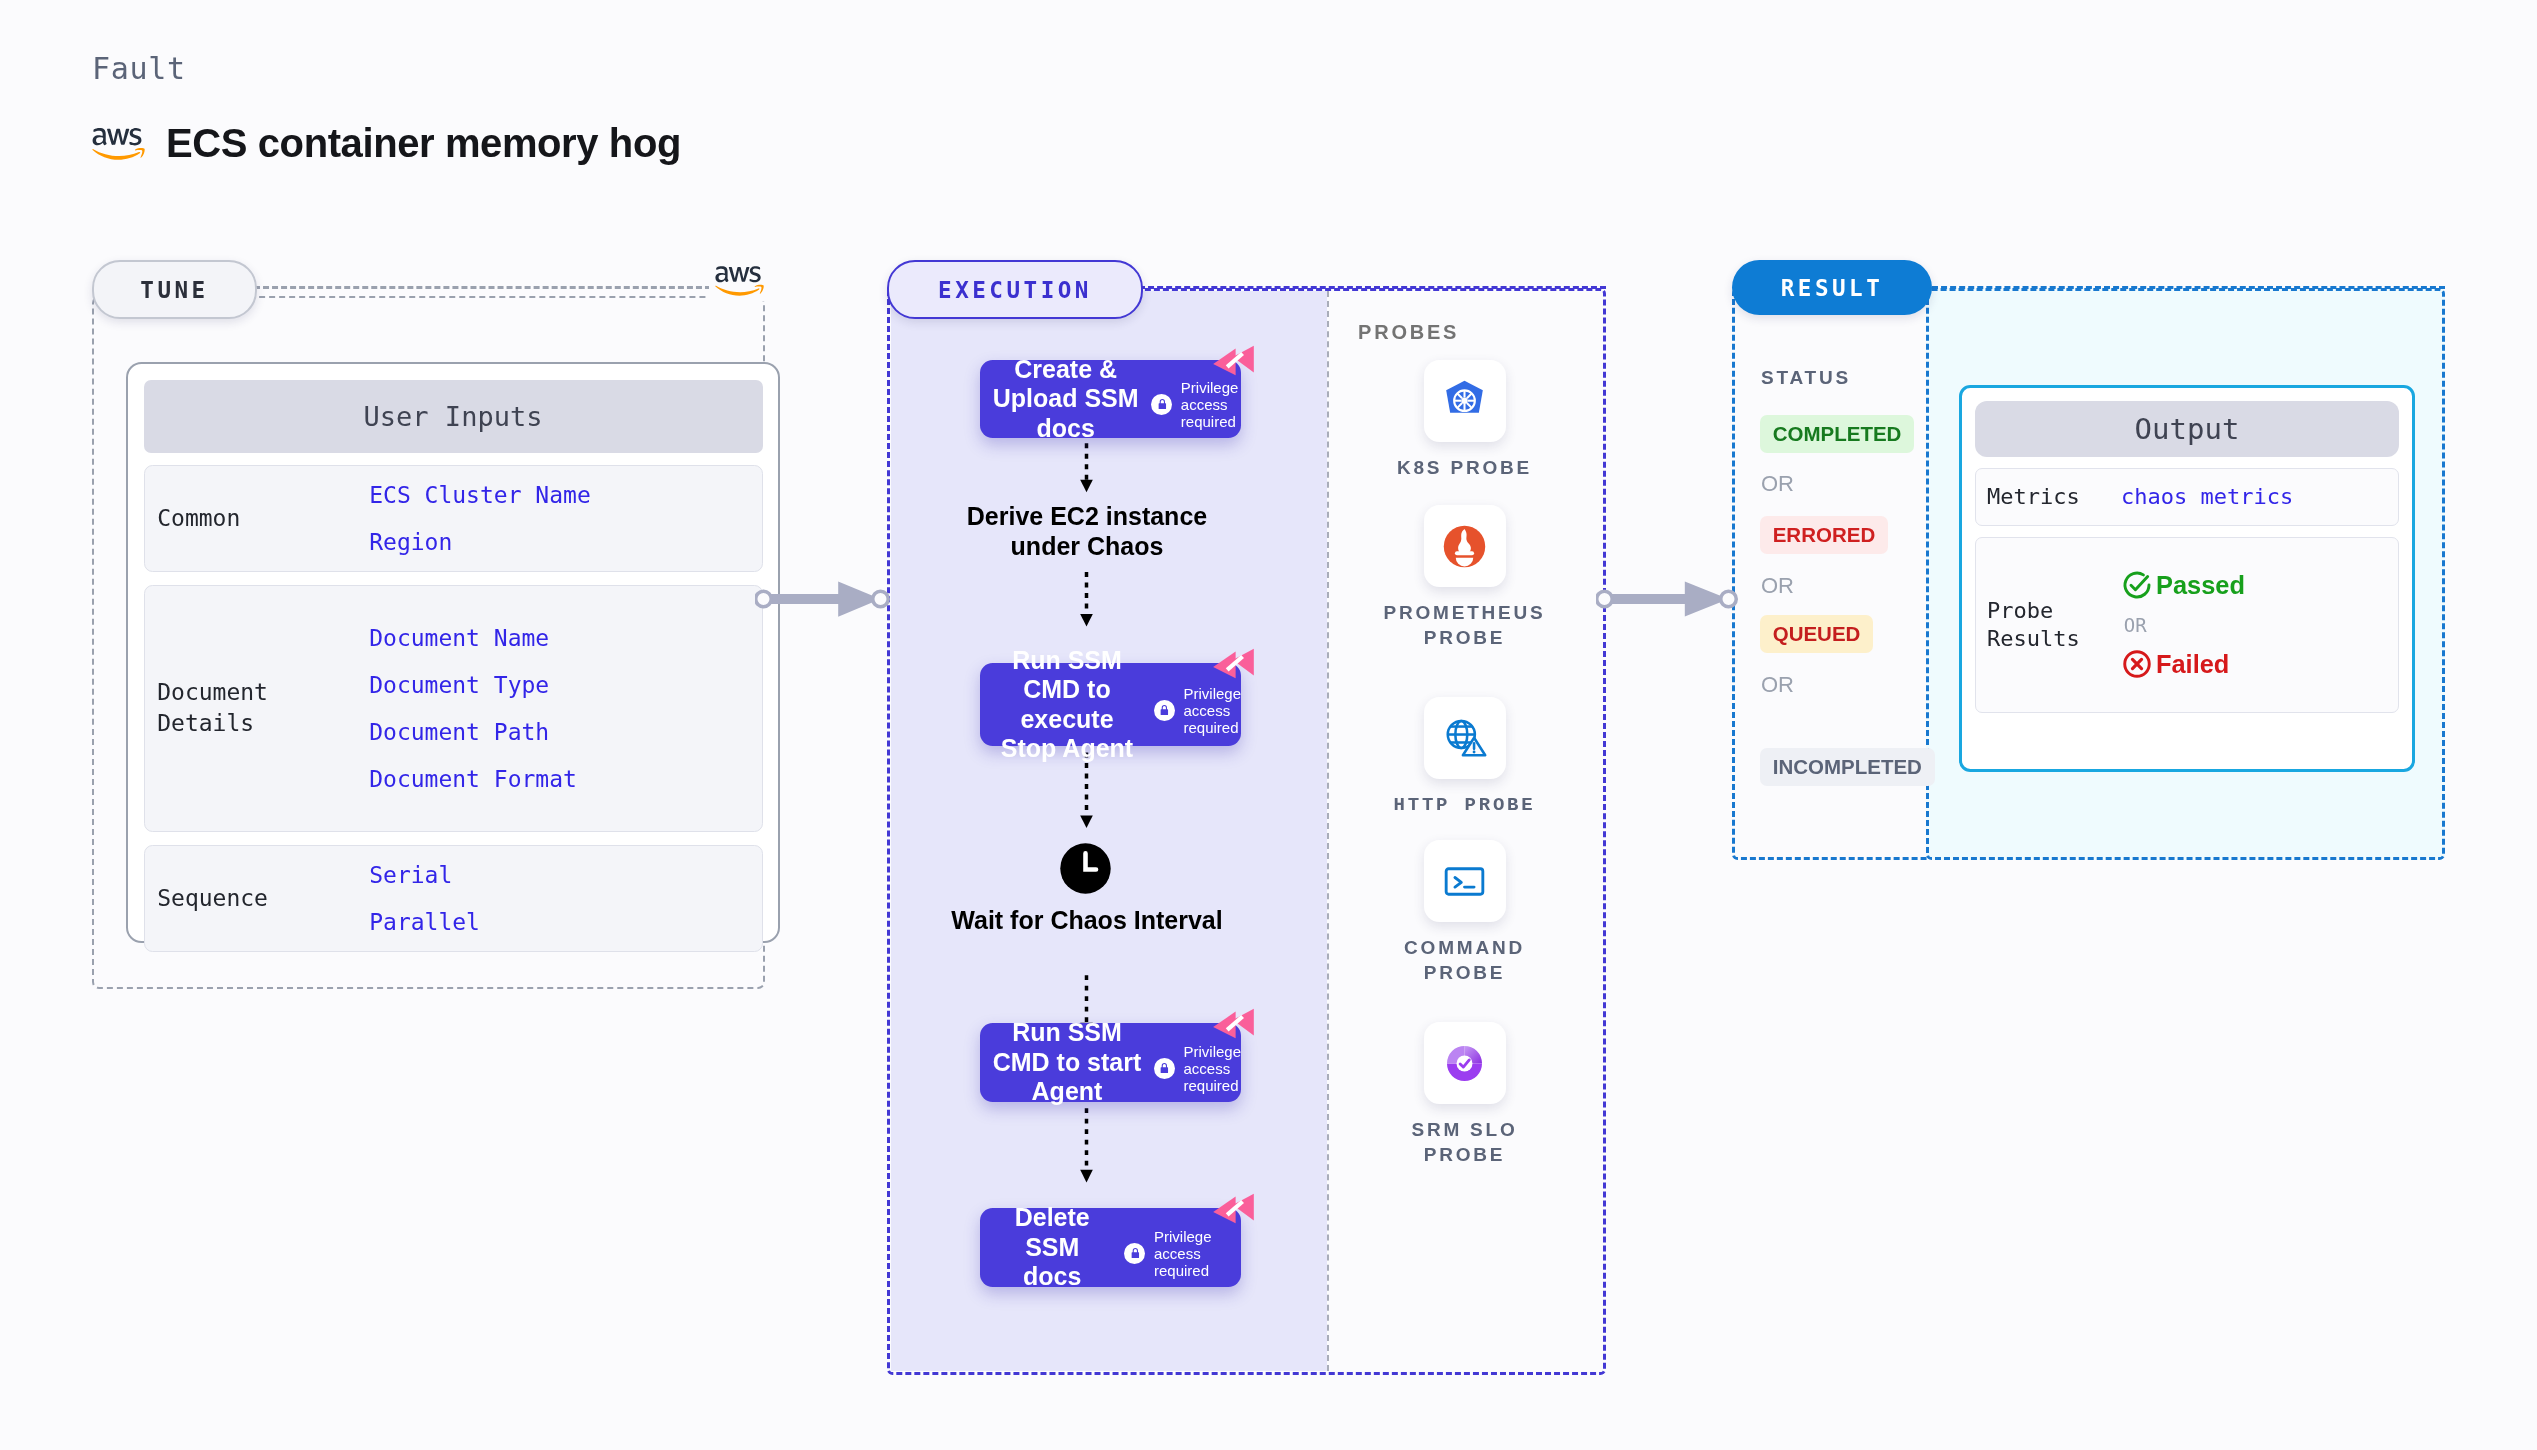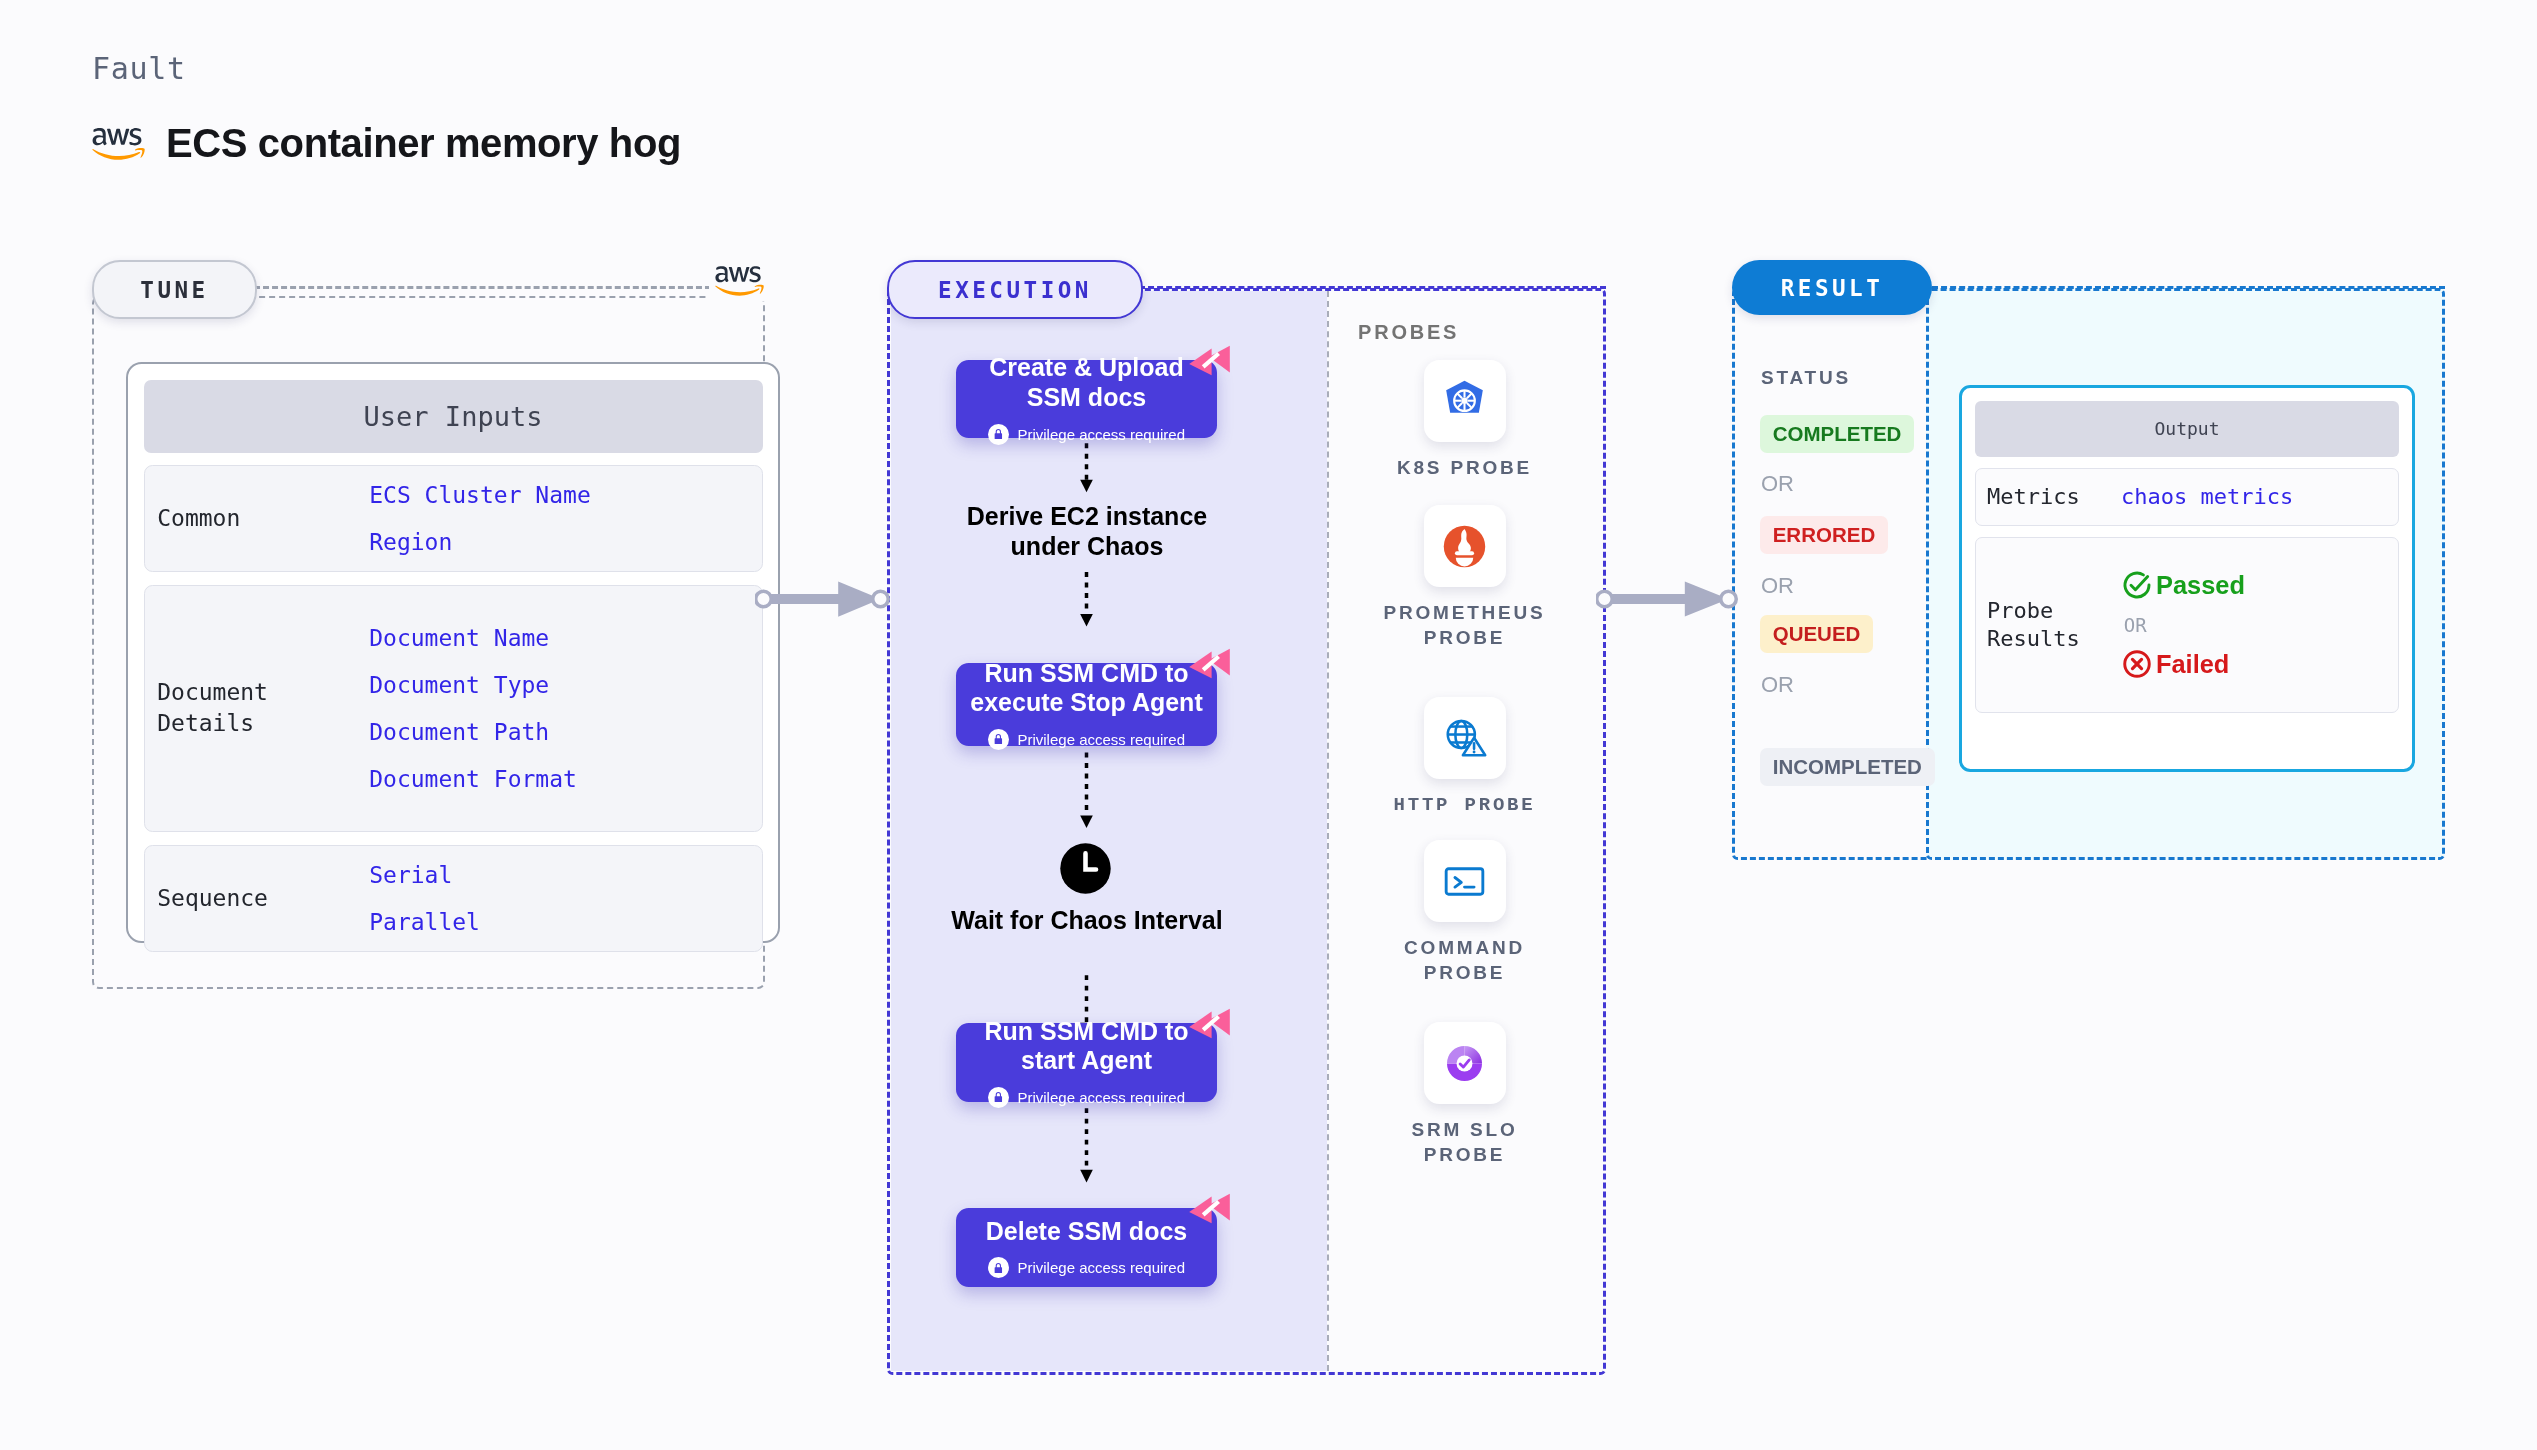--- a/index.html
+++ b/index.html
@@ -104,22 +104,23 @@
     background:#ebeafc;border:2.8px solid #4338d4;color:#3b30cf;font-size:22.6px;
   }
   #exec-dash{
     position:absolute;left:1139px;top:286px;width:467px;height:0;
     border-top:3.5px dashed #4338d4;z-index:4;
   }
 
   .node{
     position:absolute;background:#4a3cdb;border-radius:12.7px;
     box-shadow:0 7px 15.5px rgba(60,50,180,.28);
-    display:flex;flex-direction:column;align-items:center;justify-content:center;
+    display:flex;flex-direction:row;align-items:center;justify-content:center;
     z-index:5;
+    margin-left:24px;
   }
   .node-title{
     color:#ffffff;font-size:25px;font-weight:bold;text-align:center;line-height:1.18;
     padding:0 12.7px;
   }
   .node-sub{
     display:flex;align-items:center;gap:8.5px;margin-top:11.3px;
     color:#ffffff;font-size:15px;
   }
   .lock{
@@ -178,24 +179,24 @@
     font-size:20.5px;font-weight:bold;padding:0 12.7px;height:38px;
   }
   .or-txt{position:absolute;z-index:6;font-size:22px;color:#9aa1ae;}
 
   #output-card{
     position:absolute;left:1959px;top:385px;width:456px;height:387px;
     background:#ffffff;border:3.5px solid #19a7e0;border-radius:11.3px;
     box-sizing:border-box;padding:12.7px;z-index:6;
   }
   #output-title{
-    height:56px;background:#d9dae5;border-radius:6px;
+    height:56px;background:#d9dae5;border-radius:12px;
     display:flex;align-items:center;justify-content:center;
     font-family:"DejaVu Sans Mono","Liberation Mono",monospace;
-    font-size:18px;color:#3f4352;
+    font-size:29px;color:#3f4352;
   }
   .out-group{
     margin-top:11.3px;background:#fbfbfd;border:1.4px solid #e1e3ec;border-radius:7px;
     display:flex;align-items:center;padding:11.3px;box-sizing:border-box;
   }
   .out-label{
     width:134px;flex:none;
     font-family:"DejaVu Sans Mono","Liberation Mono",monospace;
     font-size:22px;color:#23262e;line-height:1.3;
   }

